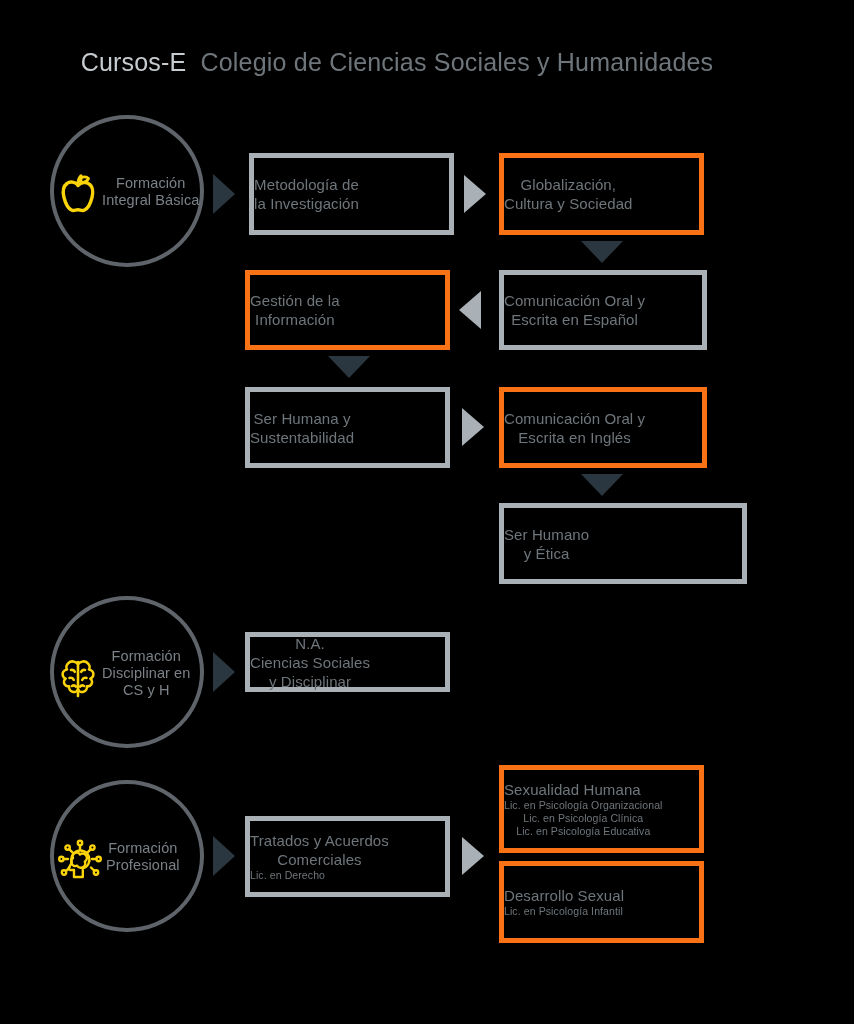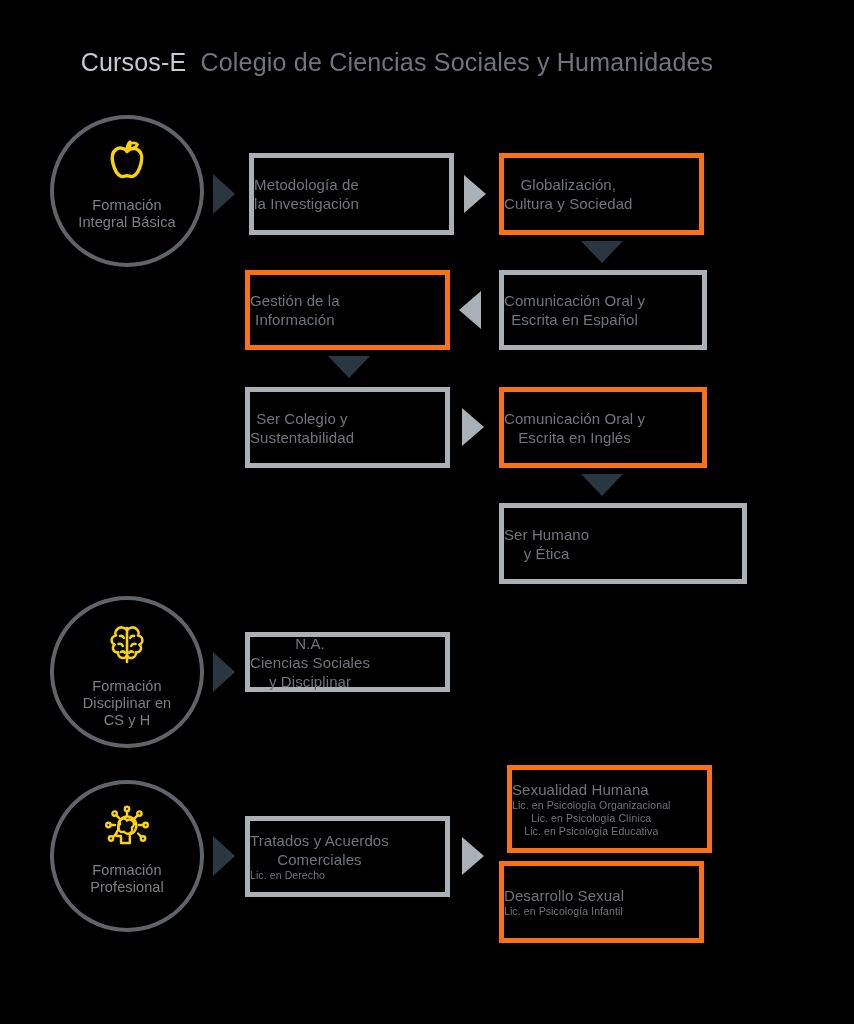--- a/index.html
+++ b/index.html
@@ -8,21 +8,21 @@
   .stage{position:absolute;left:0;top:0;width:854px;height:1024px;}
 
   
   .header{position:absolute;left:0;top:48px;width:794px;text-align:center;
           white-space:nowrap;text-decoration:underline;}
   .header .t1{font-size:25px;color:#c6ccd0;letter-spacing:.2px;}
   .header .t2{font-size:25px;color:#6f767b;letter-spacing:.2px;margin-left:14px;}
 
   
   .circle{position:absolute;border:4px solid #5e6469;border-radius:50%;
-          box-sizing:border-box;display:flex;flex-direction:column;
+          box-sizing:border-box;display:flex;
           align-items:center;justify-content:flex-start;}
   .circle .ico{margin-top:14px;height:62px;display:flex;align-items:center;
                justify-content:center;}
   .circle .clabel{margin-top:2px;color:#7b8186;font-size:14.5px;line-height:17px;
                   text-align:center;letter-spacing:.1px;}
 
   
   .box{position:absolute;box-sizing:border-box;display:flex;flex-direction:column;
        align-items:flex-start;justify-content:center;text-align:center;}
   .box.gray{border:5px solid #a9b1b6;}
@@ -90,21 +90,21 @@
   <div class="box gray" style="left:499px;top:270px;width:208px;height:80px;">
     <div class="bt">
       <div>Comunicación Oral y</div>
       <div>Escrita en Español</div>
     </div>
   </div>
   <div class="arrow down-dk" style="left:328px;top:356px;"></div>
 
   <div class="box gray" style="left:245px;top:387px;width:205px;height:81px;">
     <div class="bt">
-      <div>Ser Colegio y</div>
+      <div>Ser Humana y</div>
       <div>Sustentabilidad</div>
     </div>
   </div>
   <div class="arrow right-lt" style="left:462px;top:408px;"></div>
   <div class="box yellow" style="left:499px;top:387px;width:208px;height:81px;">
     <div class="bt">
       <div>Comunicación Oral y</div>
       <div>Escrita en Inglés</div>
     </div>
   </div>
@@ -184,21 +184,21 @@
     <div class="bt">
       <div>Tratados y Acuerdos</div>
       <div>Comerciales</div>
     </div>
     <div class="bs">
       <div>Lic. en Derecho</div>
     </div>
   </div>
   <div class="arrow right-lt" style="left:462px;top:837px;"></div>
 
-  <div class="box yellow" style="left:499px;top:765px;width:205px;height:88px;margin-left:8px;">
+  <div class="box yellow" style="left:499px;top:765px;width:205px;height:88px;">
     <div class="bt">
       <div>Sexualidad Humana</div>
     </div>
     <div class="bs">
       <div>Lic. en Psicología Organizacional</div>
       <div>Lic. en Psicología Clínica</div>
       <div>Lic. en Psicología Educativa</div>
     </div>
   </div>
 

